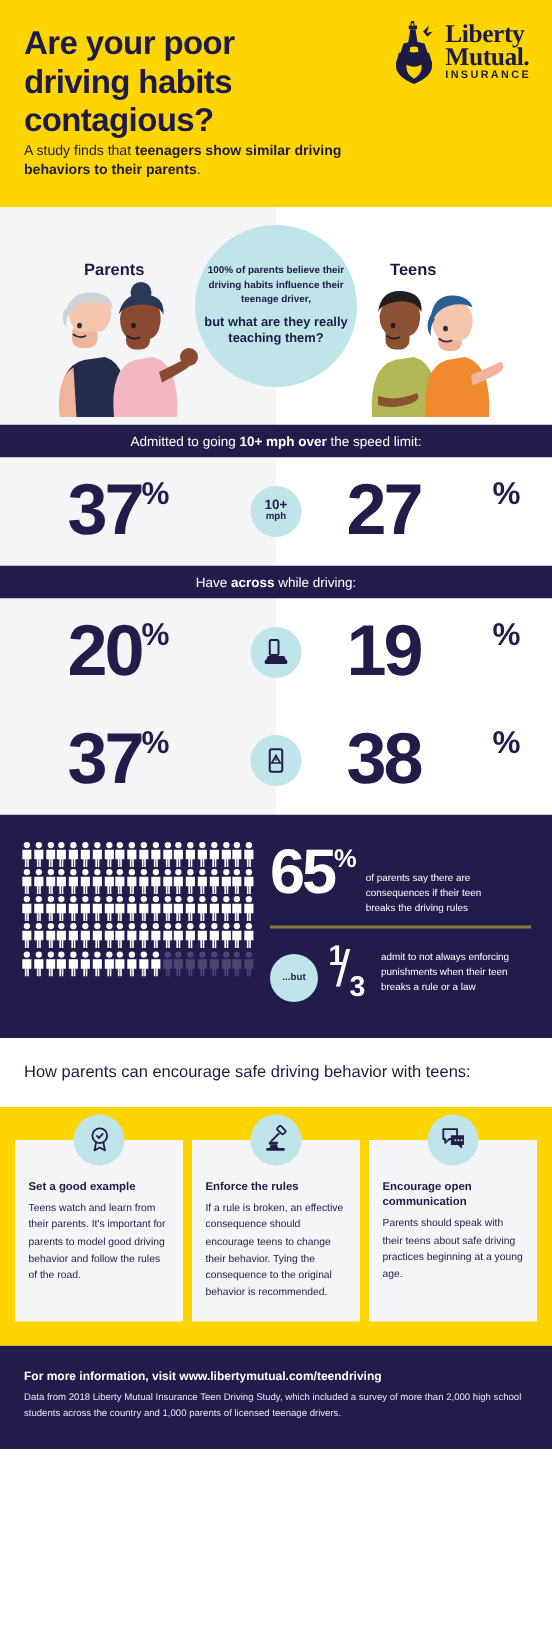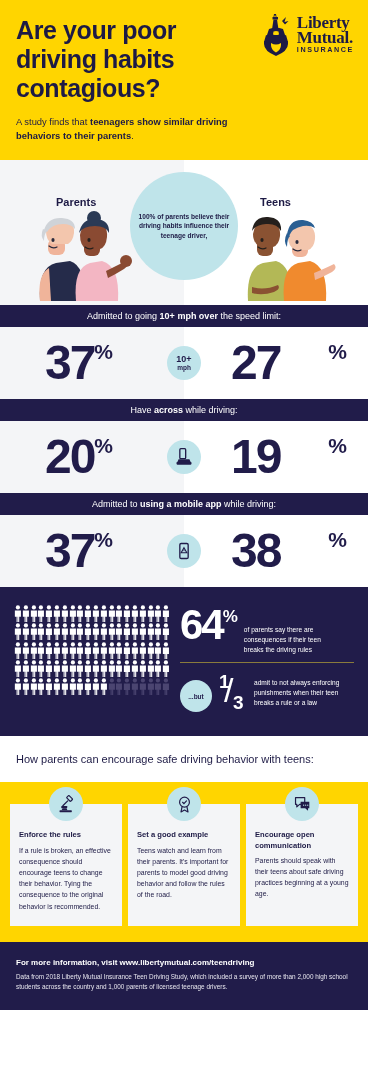--- a/index.html
+++ b/index.html
@@ -8,22 +8,22 @@
     font-family:"Liberation Sans", sans-serif;
     background:#ffffff;
     width:368px;
     color:#211c4a;
     -webkit-font-smoothing:antialiased;
   }
   .page { width:368px; position:relative; overflow:hidden; }
 
   
   .header { background:#ffd500; padding:16px 16px 18px 16px; position:relative; }
-  .title { font-size:25px; line-height:1.16; font-weight:bold; color:#1d1a45; letter-spacing:-0.4px; width:215px; }
-  .subtitle { margin-top:12px; font-size:9.4px; line-height:1.45; color:#1d1a45; width:235px; }
+  .title { font-size:22px; line-height:1.16; font-weight:bold; color:#1d1a45; letter-spacing:-0.4px; width:215px; }
+  .subtitle { margin-top:0; font-size:9.4px; line-height:1.45; color:#1d1a45; width:235px; }
   .subtitle b { font-weight:bold; }
   .logo { position:absolute; right:14px; top:12px; display:flex; align-items:center; gap:5px; }
   .logo-mark { width:32px; height:44px; }
   .logo-text { line-height:1; }
   .logo-word { font-family:"Liberation Serif", serif; font-weight:bold; font-size:17px; color:#1d1a45; letter-spacing:-0.3px; display:block; }
   .logo-word.m { margin-top:-2px; }
   .logo-rule { height:1.5px; background:#1d1a45; margin:3px 0 2px 0; }
   .logo-ins { font-size:7.2px; font-weight:bold; letter-spacing:1.6px; color:#1d1a45; display:block; }
 
   
@@ -139,20 +139,21 @@
       </span>
     </div>
   </div>
 
   <div class="people-band">
     <div class="side-label left">Parents</div>
     <div class="side-label right">Teens</div>
 
     <div class="bubble">
       <div class="b-small">100% of parents believe their driving habits influence their teenage driver,</div>
+      <div class="b-big">but what are they really teaching them?</div>
     </div>
 
     <span class="illus left">
       <svg width="118" height="92" viewBox="0 0 118 92" xmlns="http://www.w3.org/2000/svg">
 
         <path d="M18 92 q-2 -34 16 -38 l14 -2 q16 5 15 40 z" fill="#252b4a"></path>
         <path d="M18 92 q-3 -26 9 -33 l2 33 z" fill="#f0b49a"></path>
         <rect x="26" y="30" width="17" height="16" rx="6" fill="#f0b49a"></rect>
         <path d="M24 22 q3 -12 16 -11 q13 1 12 13 q-1 8 -6 11 l-16 0 q-6 -4 -6 -13z" fill="#f3c6ad"></path>
         <path d="M22 21 q4 -13 18 -12 q13 1 13 11 q-4 -5 -12 -5 q-11 0 -16 8 z" fill="#cfd3d8"></path>
@@ -225,21 +226,20 @@
         <path d="M4 18 l1.5 -3.2 h13 L20 18 z" fill="#211c4a"></path>
         <rect x="3" y="18" width="18" height="3.2" rx="1" fill="#211c4a"></rect>
       </svg>
     </div>
     <div class="stat-half right">
       <span class="bignum">19</span>
       <span class="pct">%</span>
     </div>
   </div>
 
-  <div class="stat-head"><span>Admitted to </span><b>using a mobile app</b><span> while driving:</span></div>
   <div class="stat-row">
     <div class="stat-half left">
       <span class="bignum">37</span>
       <span class="pct">%</span>
     </div>
     <div class="mid-icon">
       <svg width="20" height="20" viewBox="0 0 24 24" xmlns="http://www.w3.org/2000/svg">
         <rect x="7" y="3" width="10" height="18" rx="1.6" fill="none" stroke="#211c4a" stroke-width="1.6"></rect>
         <path d="M12 8 l3.4 6 h-6.8 z" fill="none" stroke="#211c4a" stroke-width="1.3"></path>
         <rect x="11.5" y="10" width="1" height="2.2" fill="#211c4a"></rect>
@@ -852,21 +852,21 @@
           <svg viewBox="0 0 10 22" xmlns="http://www.w3.org/2000/svg">
             <circle cx="5" cy="3.1" r="2.7" fill="#4b4571"></circle>
             <path d="M1.1 7 h7.8 v8.2 h-2.2 v6.6 h-1.4 v-6.6 h-0.6 v6.6 h-1.4 v-6.6 h-2.2 z" fill="#4b4571"></path>
           </svg>
         </span>
       </div>
 
     <div class="navy-right">
       <div class="stat92">
         <div class="n92-wrap">
-          <span class="n92">64</span>
+          <span class="n92">65</span>
         </div>
         <div>
           <div class="pct92">%</div>
         </div>
         <div class="txt92">of parents say there are consequences if their teen breaks the driving rules</div>
       </div>
 
       <div class="divider92"></div>
 
       <div class="third-row">
@@ -886,41 +886,41 @@
   <div class="tips-head">
     <h2>How parents can encourage safe driving behavior with teens:</h2>
   </div>
 
   <div class="tips-band">
     <div class="tips-grid">
 
       <div class="tip-card">
         <div class="tip-ico">
           <svg width="19" height="19" viewBox="0 0 24 24" xmlns="http://www.w3.org/2000/svg">
+            <circle cx="12" cy="9" r="6.2" fill="none" stroke="#211c4a" stroke-width="1.5"></circle>
+            <path d="M9.6 9.2 l1.7 1.7 l3.2 -3.4" fill="none" stroke="#211c4a" stroke-width="1.5" stroke-linecap="round"></path>
+            <path d="M9 14.4 l-1.4 7 L12 19 l4.4 2.4 l-1.4 -7" fill="none" stroke="#211c4a" stroke-width="1.5" stroke-linejoin="round"></path>
+          </svg>
+        </div>
+        <div class="tip-title">Set a good example</div>
+        <div class="tip-body">Teens watch and learn from their parents. It's important for parents to model good driving behavior and follow the rules of the road.</div>
+      </div>
+
+      <div class="tip-card">
+        <div class="tip-ico">
+          <svg width="19" height="19" viewBox="0 0 24 24" xmlns="http://www.w3.org/2000/svg">
             <rect x="12.4" y="2.2" width="7" height="4.2" rx="1" transform="rotate(45 15.9 4.3)" fill="none" stroke="#211c4a" stroke-width="1.5"></rect>
             <path d="M13.6 7.4 L7.4 13.6" stroke="#211c4a" stroke-width="1.6" stroke-linecap="round"></path>
             <rect x="5.4" y="14" width="7.5" height="2.6" rx="0.6" fill="#211c4a"></rect>
             <rect x="3.2" y="19.4" width="15.5" height="2.3" rx="0.6" fill="#211c4a"></rect>
             <path d="M7 16.6 h5 l1.2 2.8 h-7.4 z" fill="#211c4a"></path>
           </svg>
         </div>
         <div class="tip-title">Enforce the rules</div>
         <div class="tip-body">If a rule is broken, an effective consequence should encourage teens to change their behavior. Tying the consequence to the original behavior is recommended.</div>
-      </div>
-
-      <div class="tip-card">
-        <div class="tip-ico">
-          <svg width="19" height="19" viewBox="0 0 24 24" xmlns="http://www.w3.org/2000/svg">
-            <circle cx="12" cy="9" r="6.2" fill="none" stroke="#211c4a" stroke-width="1.5"></circle>
-            <path d="M9.6 9.2 l1.7 1.7 l3.2 -3.4" fill="none" stroke="#211c4a" stroke-width="1.5" stroke-linecap="round"></path>
-            <path d="M9 14.4 l-1.4 7 L12 19 l4.4 2.4 l-1.4 -7" fill="none" stroke="#211c4a" stroke-width="1.5" stroke-linejoin="round"></path>
-          </svg>
-        </div>
-        <div class="tip-title">Set a good example</div>
-        <div class="tip-body">Teens watch and learn from their parents. It's important for parents to model good driving behavior and follow the rules of the road.</div>
       </div>
 
       <div class="tip-card">
         <div class="tip-ico">
           <svg width="19" height="19" viewBox="0 0 24 24" xmlns="http://www.w3.org/2000/svg">
             <path d="M3.2 3.4 h11.6 v8.4 h-6.4 l-3.6 3.2 v-3.2 h-1.6 z" fill="none" stroke="#211c4a" stroke-width="1.5" stroke-linejoin="round"></path>
             <path d="M9.6 8.6 h11 v8.2 h-1.6 v3.2 l-3.6 -3.2 h-5.8 z" fill="#211c4a"></path>
             <circle cx="13.4" cy="12.8" r="0.8" fill="#bfe4ea"></circle>
             <circle cx="16" cy="12.8" r="0.8" fill="#bfe4ea"></circle>
             <circle cx="18.6" cy="12.8" r="0.8" fill="#bfe4ea"></circle>

